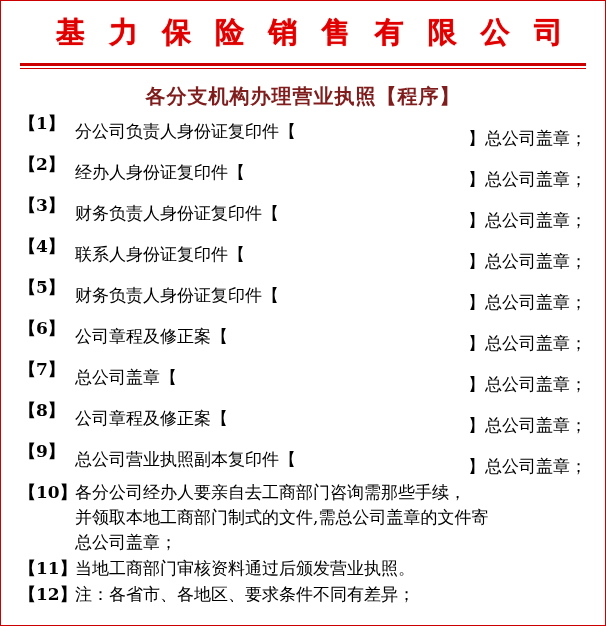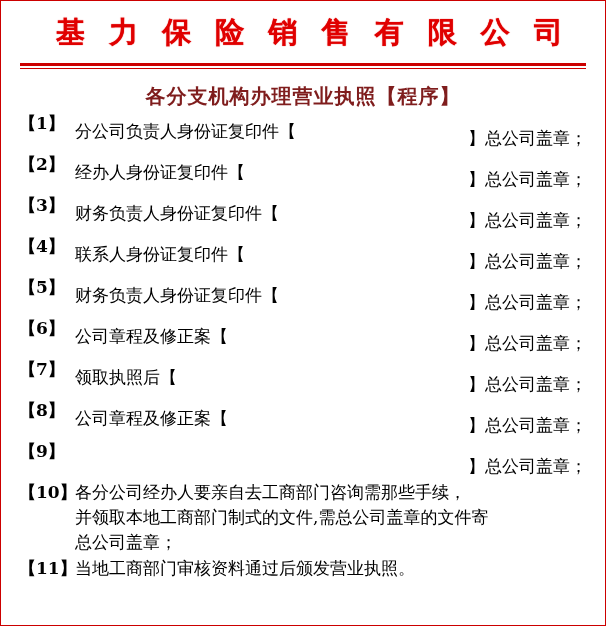--- a/index.html
+++ b/index.html
@@ -161,53 +161,60 @@
       <span class="num">【6】</span>
       <span class="body">
         <span class="main">公司章程及修正案【</span>
         <span class="tail">】总公司盖章；</span>
       </span>
     </div>
 
     <div class="item">
       <span class="num">【7】</span>
       <span class="body">
-        <span class="main">领取执照后【</span>
+        <span class="main">总公司盖章【</span>
         <span class="tail">】总公司盖章；</span>
       </span>
     </div>
 
     <div class="item">
       <span class="num">【8】</span>
       <span class="body">
         <span class="main">公司章程及修正案【</span>
         <span class="tail">】总公司盖章；</span>
       </span>
     </div>
 
     <div class="item">
       <span class="num">【9】</span>
       <span class="body">
+        <span class="main">总公司营业执照副本复印件【</span>
         <span class="tail">】总公司盖章；</span>
       </span>
     </div>
 
     <div class="item wrap">
       <span class="num">【10】</span>
       <span class="body">
         <span class="main">各分公司经办人要亲自去工商部门咨询需那些手续，
 并领取本地工商部门制式的文件,需总公司盖章的文件寄
 总公司盖章；</span>
       </span>
     </div>
 
     <div class="item wrap">
       <span class="num">【11】</span>
       <span class="body">
         <span class="main">当地工商部门审核资料通过后颁发营业执照。</span>
       </span>
     </div>
 
+    <div class="item wrap">
+      <span class="num">【12】</span>
+      <span class="body">
+        <span class="main">注：各省市、各地区、要求条件不同有差异；</span>
+      </span>
+    </div>
 
 
 
   </div>
 </div>
 
 </body></html>

